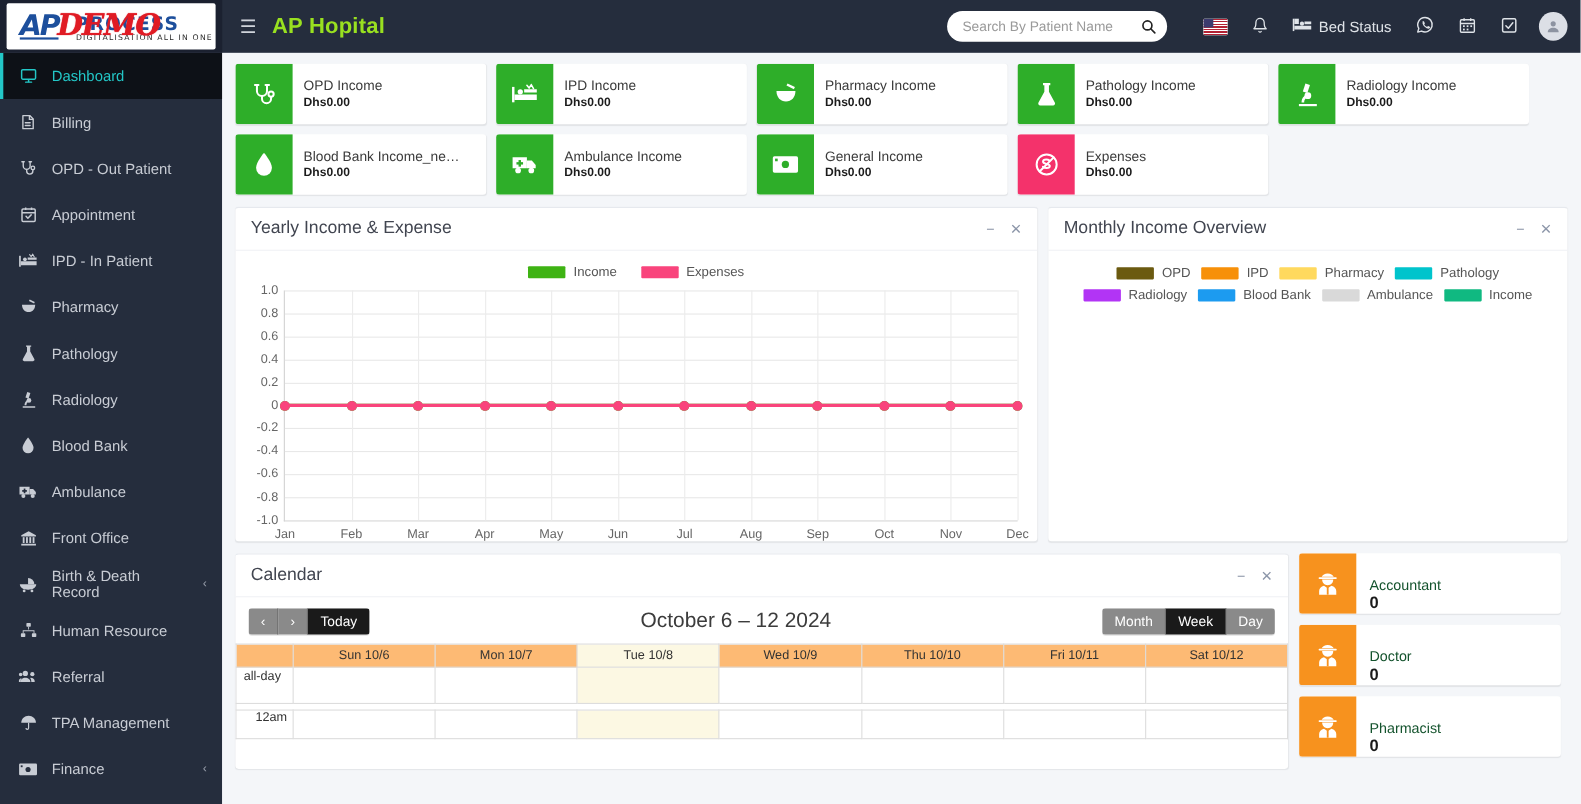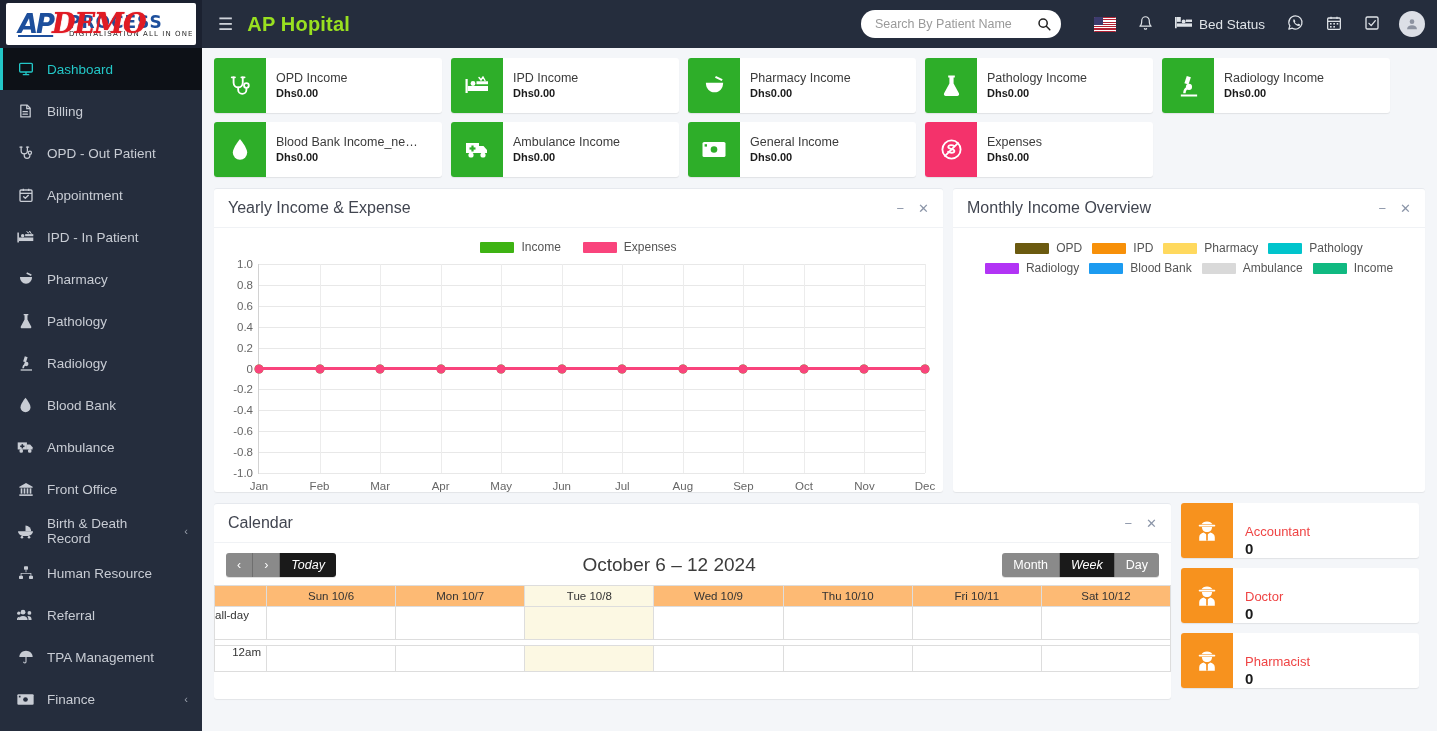--- a/index.html
+++ b/index.html
@@ -209,49 +209,49 @@
   
   .cal-toolbar { display: flex; align-items: center; padding: 10px 12px 8px 12px; }
   .btn-group { display: flex; border-radius: 3px; overflow: hidden;
     box-shadow: 0 1px 0 rgba(0,0,0,.12); }
   .cbtn {
     background: #8a8a8a; color: #fff; font-size: 12.5px;
     padding: 0 11px; height: 24px; display: flex; align-items: center;
     justify-content: center; cursor: pointer; border-right: 1px solid #6f6f6f;
   }
   .cbtn:last-child { border-right: none; }
-  .cbtn.dark { background: #1a1a1a; font-style: italic; }
+  .cbtn.dark { background: #1a1a1a; }
   .cal-title { flex: 1; text-align: center; font-size: 19px; color: #3c3c3c; }
   .cal-table { width: 100%; border-collapse: collapse; table-layout: fixed; }
   .cal-table th {
     font-size: 11.5px; font-weight: normal; color: #333;
     border: 1px solid #ddd; height: 21px; background: #fdba74;
   }
   .cal-table td { border: 1px solid #ddd; background: #fff; }
   .axis-col { width: 52px; }
   .allday-lbl { font-size: 11.5px; color: #333; padding-right: 4px;
-    text-align: left; vertical-align: top; padding-top: 2px; }
+    text-align: center; vertical-align: top; padding-top: 2px; }
   .today-col { background: #fcf8e3 !important; }
   .cal-divider { height: 6px; background: #f0f0f0;
     border-top: 1px solid #ddd; border-bottom: 1px solid #ddd; }
   .time-lbl { font-size: 11.5px; color: #333; text-align: right;
     padding-right: 5px; vertical-align: top; }
 
   
   .side-col { width: 238px; min-width: 238px; display: flex;
     flex-direction: column; gap: 10px; }
   .staff-card {
     height: 55px; background: #fff; border-radius: 3px; display: flex;
     overflow: hidden; box-shadow: 0 1px 1px rgba(0,0,0,.08);
   }
   .staff-icon { width: 52px; min-width: 52px; background: #f7921e;
     display: flex; align-items: center; justify-content: center; color: #fff; }
   .staff-body { padding: 7px 12px; display: flex; flex-direction: column;
     justify-content: center; }
-  .staff-label { font-size: 13px; color: #ef4444; line-height: 1.3; margin-top: 20px; }
+  .staff-label { font-size: 13px; color: #14532d; line-height: 1.3; margin-top: 20px; }
   .staff-count { font-size: 15px; font-weight: bold; color: #1b1b1b; }
 </style>
 </head>
 <body>
 
 <div class="topbar">
   <div class="logo-zone">
     <div class="logo-box">
       <span class="logo-ap">AP</span>
       <span class="logo-process">PROCESS</span>

